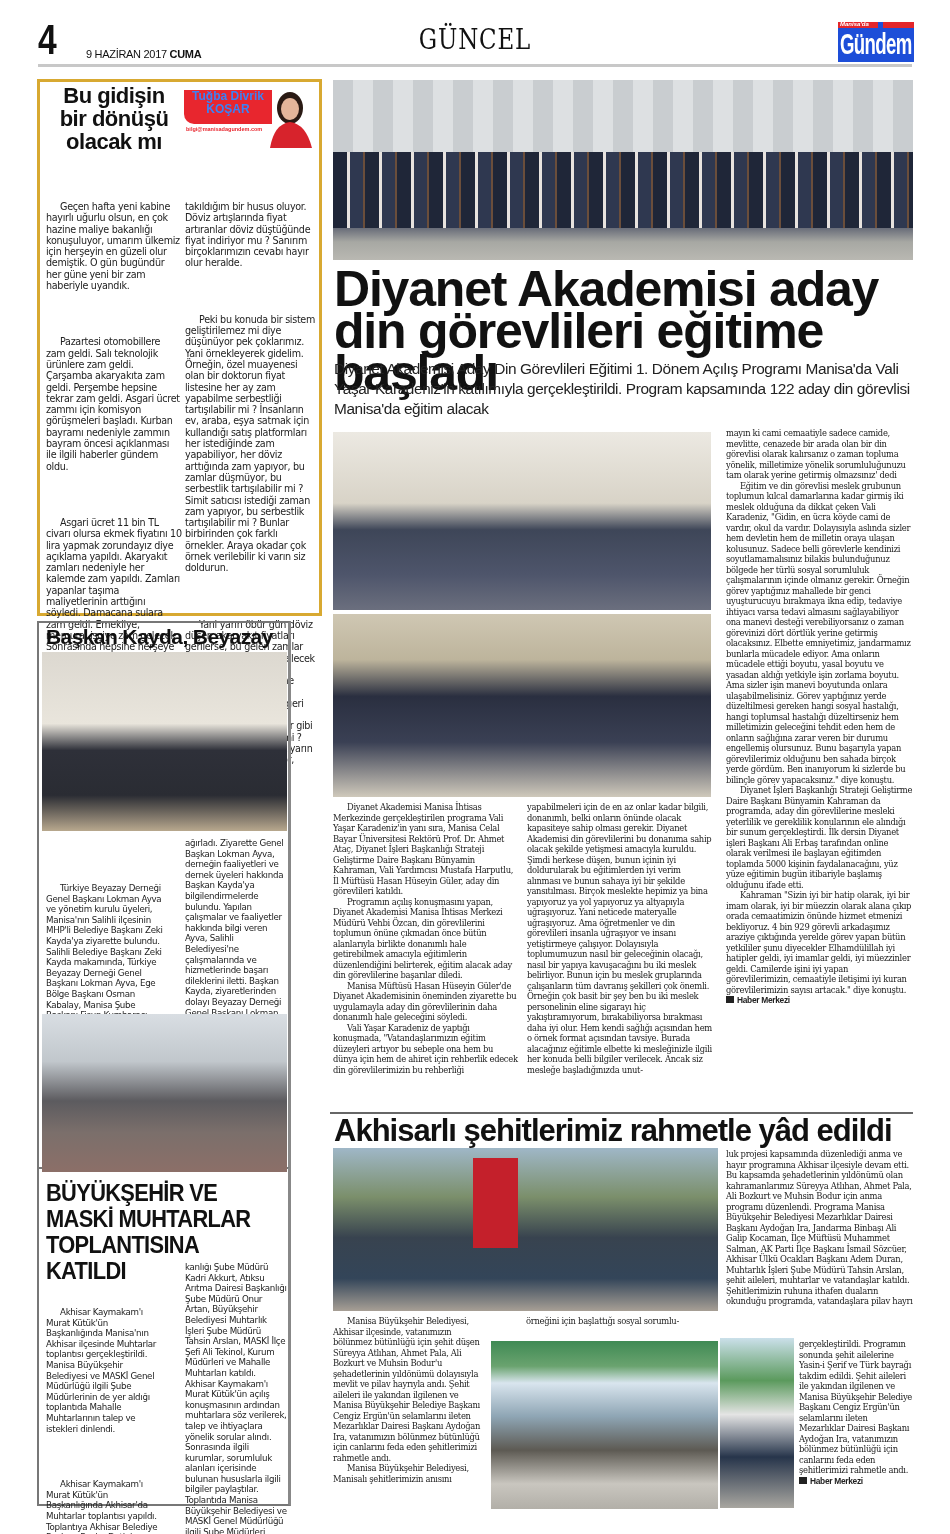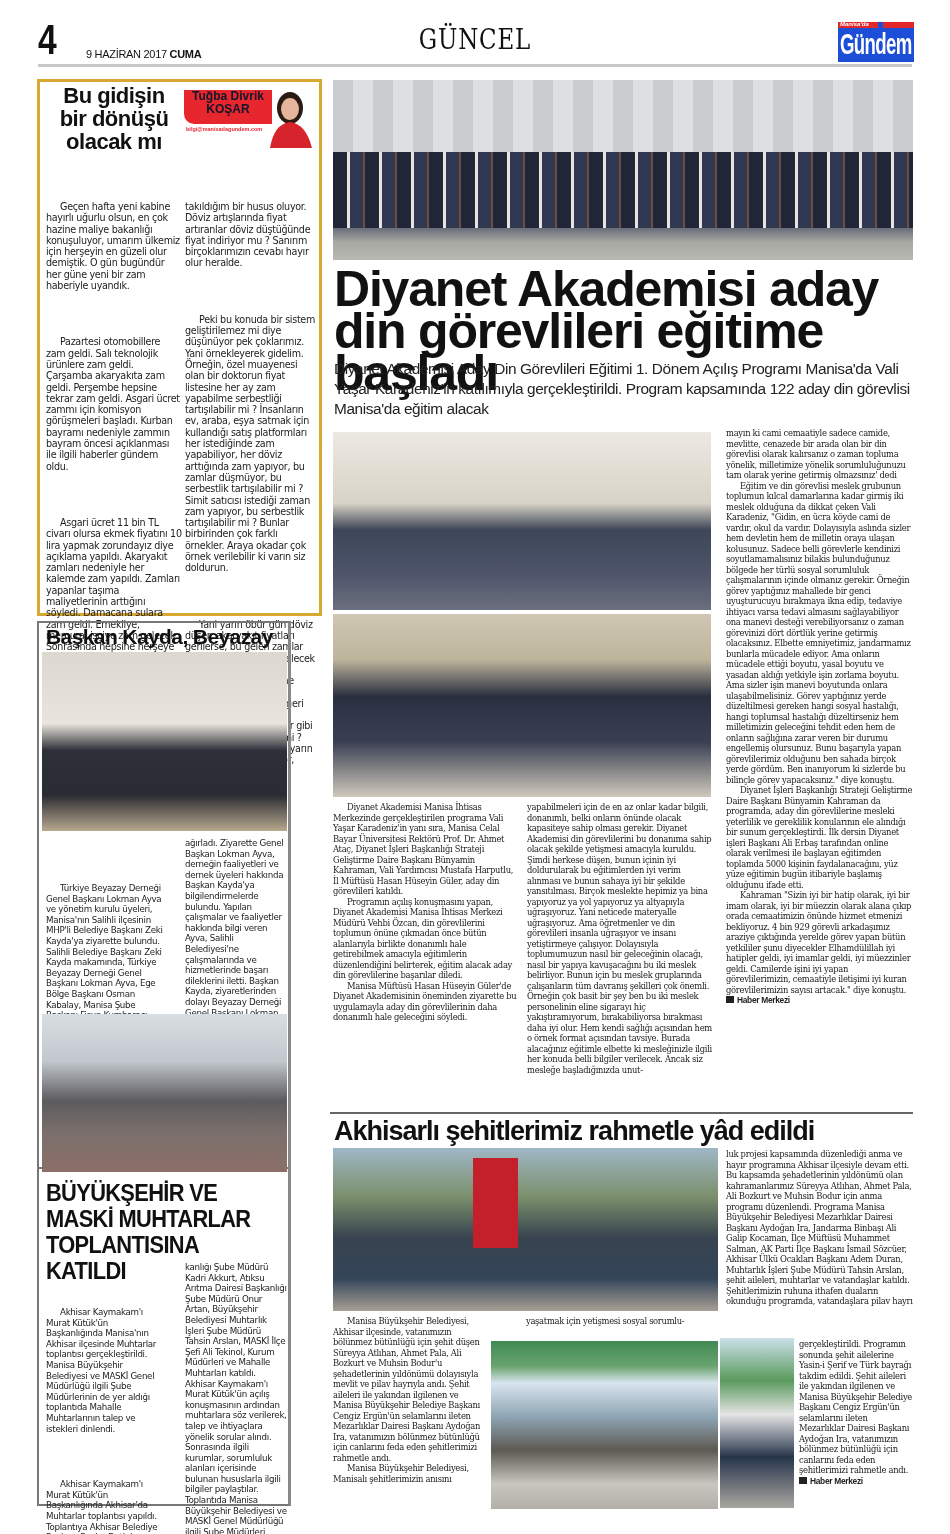--- a/index.html
+++ b/index.html
@@ -14,39 +14,39 @@
   .logo { left: 838px; top: 22px; width: 76px; height: 40px; background: #1d4ed8; }
   .logo .red1 { position: absolute; left: 0; top: 0; width: 40px; height: 6px; background: #e3262a; }
   .logo .red2 { position: absolute; left: 45px; top: 0; width: 31px; height: 6px; background: #e3262a; }
   .logo .tag { position: absolute; left: 2px; top: -1px; font-size: 6px; color: #fff; font-style: italic; font-weight: bold; }
   .logo .word { position: absolute; left: 2px; top: 5px; font-size: 30px; color: #fff; font-weight: bold; line-height: 34px; letter-spacing: -1px; transform: scaleX(0.62); transform-origin: left; }
 
   
   .col-box { left: 37px; top: 79px; width: 285px; height: 537px; border: 3px solid #d8a931; }
   .col-title { left: 54px; top: 84px; width: 120px; text-align: center; font-weight: bold; font-size: 22px; line-height: 23px; letter-spacing: -0.5px; }
   .author-box { left: 184px; top: 90px; width: 88px; height: 34px; background: #e8262e; border-radius: 0 0 0 10px; }
-  .author-name { left: 184px; top: 90px; width: 88px; text-align: center; color: #0f172a; font-weight: bold; font-size: 12px; line-height: 13px; }
+  .author-name { left: 184px; top: 90px; width: 88px; text-align: center; color: #3b82f6; font-weight: bold; font-size: 12px; line-height: 13px; }
   .author-email { left: 186px; top: 126px; font-size: 5.5px; color: #e8262e; font-weight: bold; }
   .author-photo { left: 260px; top: 88px; width: 56px; height: 60px; }
   .body-sans { font-family: "DejaVu Sans", sans-serif; font-size: 9.6px; line-height: 11.3px; letter-spacing: -0.3px; color: #222; }
   .body-sans p { text-indent: 14px; margin-top: 45px; }
   .body-serif { font-family: "DejaVu Serif", serif; font-size: 8.4px; line-height: 10.5px; letter-spacing: -0.3px; color: #222; }
   .body-serif p { text-indent: 14px; }
 
   
   .news-box { left: 37px; top: 621px; width: 254px; height: 548px; border: 2px solid #777; border-right: 3px solid #888; }
   .news-box2 { left: 37px; top: 1168px; width: 254px; height: 338px; border: 2px solid #777; border-top: none; border-right: 3px solid #888; }
   .h-kayda { left: 46px; top: 625px; width: 245px; font-weight: bold; font-size: 21px; line-height: 24px; letter-spacing: -0.6px; }
   .h-buyuk { left: 46px; top: 1180px; width: 245px; font-weight: bold; font-size: 23px; line-height: 26px; letter-spacing: -0.7px; transform: scaleX(0.95); transform-origin: left; }
 
   
   .main-title { left: 334px; top: 268px; width: 590px; font-weight: bold; font-size: 50px; line-height: 42px; letter-spacing: -1.2px; }
   .main-sub { left: 334px; top: 359px; width: 590px; font-size: 15.4px; line-height: 20px; letter-spacing: -0.4px; color: #222; }
   .top-rule { left: 330px; top: 1112px; width: 583px; height: 2px; background: #666; }
-  .h-akhisar { left: 334px; top: 1115px; width: 590px; font-weight: bold; font-size: 27px; line-height: 32px; letter-spacing: -1px; }
+  .h-akhisar { left: 334px; top: 1115px; width: 590px; font-weight: bold; font-size: 31px; line-height: 32px; letter-spacing: -1px; }
 
   
   .photo { background: #999; overflow: hidden; }
   .ph-top { left: 333px; top: 80px; width: 580px; height: 180px; background: linear-gradient(180deg,#e6e8ea 0%,#d8dcde 30%,#3c4660 55%,#2d3450 75%,#a7a8a3 90%,#b9b8b2 100%); }
   .ph-top .bld { position:absolute; left:0; top:0; width:100%; height:45%; background: repeating-linear-gradient(90deg,#c9cdd0 0 20px,#dde0e2 20px 40px); }
   .ph-top .people { position:absolute; left:0; top:40%; width:100%; height:42%; background: repeating-linear-gradient(90deg,#1f2638 0 14px,#e8e3df 14px 17px,#2f3850 17px 30px,#6b4e3b 30px 32px); }
   .ph-hall1 { left: 333px; top: 432px; width: 378px; height: 178px; background: linear-gradient(180deg,#ece9e2 0%,#d8d3c7 40%,#3e4658 55%,#4e556b 80%,#6b6f7e 100%); }
   .ph-hall2 { left: 333px; top: 614px; width: 378px; height: 183px; background: linear-gradient(180deg,#cfc7b3 0%,#bdb49c 25%,#2a2f40 45%,#3a4054 70%,#cfc9bb 100%); }
   .ph-kayda { left: 42px; top: 652px; width: 245px; height: 179px; background: linear-gradient(180deg,#dcd8d0 0%,#e9e5dc 40%,#2e3039 55%,#2a2c33 80%,#b8a88e 100%); }
   .ph-muhtar { left: 42px; top: 1014px; width: 245px; height: 158px; background: linear-gradient(180deg,#d9dee3 0%,#c1c7cc 30%,#5c5b5f 55%,#7b6f6b 75%,#8c6f68 100%); }
@@ -122,20 +122,21 @@
     <div class="people"></div>
   </div>
 <div class="abs main-title">Diyanet Akademisi aday din görevlileri eğitime başladı</div>
 <div class="abs main-sub">Diyanet Akademisi Aday Din Görevlileri Eğitimi 1. Dönem Açılış Programı Manisa'da Vali Yaşar Karadeniz'in katılımıyla gerçekleştirildi. Program kapsamında 122 aday din görevlisi Manisa'da eğitim alacak</div>
 <div class="abs photo ph-hall1"></div>
 <div class="abs photo ph-hall2"></div>
 <div class="abs body-serif" style="left:333px; top:802px; width:186px;">
   <p>Diyanet Akademisi Manisa İhtisas Merkezinde gerçekleştirilen programa Vali Yaşar Karadeniz'in yanı sıra, Manisa Celal Bayar Üniversitesi Rektörü Prof. Dr. Ahmet Ataç, Diyanet İşleri Başkanlığı Strateji Geliştirme Daire Başkanı Bünyamin Kahraman, Vali Yardımcısı Mustafa Harputlu, İl Müftüsü Hasan Hüseyin Güler, aday din görevlileri katıldı.</p>
   <p>Programın açılış konuşmasını yapan, Diyanet Akademisi Manisa İhtisas Merkezi Müdürü Vehbi Özcan, din görevlilerini toplumun önüne çıkmadan önce bütün alanlarıyla birlikte donanımlı hale getirebilmek amacıyla eğitimlerin düzenlendiğini belirterek, eğitim alacak aday din görevlilerine başarılar diledi.</p>
   <p>Manisa Müftüsü Hasan Hüseyin Güler'de Diyanet Akademisinin öneminden ziyarette bu uygulamayla aday din görevlilerinin daha donanımlı hale geleceğini söyledi.</p>
+  <p>Vali Yaşar Karadeniz de yaptığı konuşmada, "Vatandaşlarımızın eğitim düzeyleri artıyor bu sebeple ona hem bu dünya için hem de ahiret için rehberlik edecek din görevlilerimizin bu rehberliği</p>
 </div>
 <div class="abs body-serif" style="left:527px; top:802px; width:186px;">
   <p style="text-indent:0">yapabilmeleri için de en az onlar kadar bilgili, donanımlı, belki onların önünde olacak kapasiteye sahip olması gerekir. Diyanet Akademisi din görevlilerini bu donanıma sahip olacak şekilde yetişmesi amacıyla kuruldu. Şimdi herkese düşen, bunun içinin iyi doldurularak bu eğitimlerden iyi verim alınması ve bunun sahaya iyi bir şekilde yansıtılması. Birçok meslekte hepimiz ya bina yapıyoruz ya yol yapıyoruz ya altyapıyla uğraşıyoruz. Yani neticede materyalle uğraşıyoruz. Ama öğretmenler ve din görevlileri insanla uğraşıyor ve insanı yetiştirmeye çalışıyor. Dolayısıyla toplumumuzun nasıl bir geleceğinin olacağı, nasıl bir yapıya kavuşacağını bu iki meslek belirliyor. Bunun için bu meslek gruplarında çalışanların tüm davranış şekilleri çok önemli. Örneğin çok basit bir şey ben bu iki meslek personelinin eline sigarayı hiç yakıştıramıyorum, bırakabiliyorsa bırakması daha iyi olur. Hem kendi sağlığı açısından hem o örnek format açısından tavsiye. Burada alacağınız eğitimle elbette ki mesleğinizle ilgili her konuda belli bilgiler verilecek. Ancak siz mesleğe başladığınızda unut-</p>
 </div>
 <div class="abs body-serif" style="left:726px; top:428px; width:188px;">
   <p style="text-indent:0">mayın ki cami cemaatiyle sadece camide, mevlitte, cenazede bir arada olan bir din görevlisi olarak kalırsanız o zaman topluma yönelik, milletimize yönelik sorumluluğunuzu tam olarak yerine getirmiş olmazsınız' dedi</p>
   <p>Eğitim ve din görevlisi meslek grubunun toplumun kılcal damarlarına kadar girmiş iki meslek olduğuna da dikkat çeken Vali Karadeniz, "Gidin, en ücra köyde cami de vardır, okul da vardır. Dolayısıyla aslında sizler hem devletin hem de milletin oraya ulaşan kolusunuz. Sadece belli görevlerle kendinizi soyutlamamalısınız bilakis bulunduğunuz bölgede her türlü sosyal sorumluluk çalışmalarının içinde olmanız gerekir. Örneğin görev yaptığınız mahallede bir genci uyuşturucuyu bırakmaya ikna edip, tedaviye ihtiyacı varsa tedavi almasını sağlayabiliyor ona manevi desteği verebiliyorsanız o zaman görevinizi dört dörtlük yerine getirmiş olacaksınız. Elbette emniyetimiz, jandarmamız bunlarla mücadele ediyor. Ama onların mücadele ettiği boyutu, yasal boyutu ve yasadan aldığı yetkiyle işin zorlama boyutu. Ama sizler işin manevi boyutunda onlara ulaşabilmelisiniz. Görev yaptığınız yerde düzeltilmesi gereken hangi sosyal hastalığı, hangi toplumsal hastalığı düzeltirseniz hem milletimizin geleceğini tehdit eden hem de onların sağlığına zarar veren bir durumu engellemiş olursunuz. Bunu başarıyla yapan görevlilerimiz olduğunu ben sahada birçok yerde gördüm. Ben inanıyorum ki sizlerde bu bilinçle görev yapacaksınız." diye konuştu.</p>
   <p>Diyanet İşleri Başkanlığı Strateji Geliştirme Daire Başkanı Bünyamin Kahraman da programda, aday din görevlilerine mesleki yeterlilik ve gereklilik konularının ele alındığı bir sunum gerçekleştirdi. İlk dersin Diyanet işleri Başkanı Ali Erbaş tarafından online olarak verilmesi ile başlayan eğitimden toplamda 5000 kişinin faydalanacağını, yüz yüze eğitimin bugün itibariyle başlamış olduğunu ifade etti.</p>
   <p><span>Kahraman "Sizin iyi bir hatip olarak, iyi bir imam olarak, iyi bir müezzin olarak alana çıkıp orada cemaatimizin önünde hizmet etmenizi bekliyoruz. 4 bin 929 görevli arkadaşımız araziye çıktığında yerelde görev yapan bütün yetkililer şunu diyecekler Elhamdülillah iyi hatipler geldi, iyi imamlar geldi, iyi müezzinler geldi. Camilerde işini iyi yapan görevlilerimizin, cemaatiyle iletişimi iyi kuran görevlilerimizin sayısı artacak." diye konuştu.</span> <span class="credit">Haber Merkezi</span></p>
 </div>
@@ -143,21 +144,21 @@
 <div class="abs top-rule"></div>
 <div class="abs h-akhisar">Akhisarlı şehitlerimiz rahmetle yâd edildi</div>
 <div class="abs photo ph-sehit1">
     <div class="flag"></div>
   </div>
 <div class="abs body-serif" style="left:333px; top:1316px; width:154px;">
   <p>Manisa Büyükşehir Belediyesi, Akhisar ilçesinde, vatanımızın bölünmez bütünlüğü için şehit düşen Süreyya Atlıhan, Ahmet Pala, Ali Bozkurt ve Muhsin Bodur'u şehadetlerinin yıldönümü dolayısıyla mevlit ve pilav hayrıyla andı. Şehit aileleri ile yakından ilgilenen ve Manisa Büyükşehir Belediye Başkanı Cengiz Ergün'ün selamlarını ileten Mezarlıklar Dairesi Başkanı Aydoğan Ira, vatanımızın bölünmez bütünlüğü için canlarını feda eden şehitlerimizi rahmetle andı.</p>
   <p>Manisa Büyükşehir Belediyesi, Manisalı şehitlerimizin anısını</p>
 </div>
 <div class="abs body-serif" style="left:526px; top:1316px; width:190px;">
-  <p style="text-indent:0">yaşatmak için yetişmesi sosyal sorumlu-</p>
+  <p style="text-indent:0">örneğini için başlattığı sosyal sorumlu-</p>
 </div>
 <div class="abs photo ph-sehit2"></div>
 <div class="abs photo ph-sehit3"></div>
 <div class="abs body-serif" style="left:726px; top:1149px; width:188px;">
   <p style="text-indent:0">luk projesi kapsamında düzenlediği anma ve hayır programına Akhisar ilçesiyle devam etti. Bu kapsamda şehadetlerinin yıldönümü olan kahramanlarımız Süreyya Atlıhan, Ahmet Pala, Ali Bozkurt ve Muhsin Bodur için anma programı düzenlendi. Programa Manisa Büyükşehir Belediyesi Mezarlıklar Dairesi Başkanı Aydoğan Ira, Jandarma Binbaşı Ali Galip Kocaman, İlçe Müftüsü Muhammet Salman, AK Parti İlçe Başkanı İsmail Sözcüer, Akhisar Ülkü Ocakları Başkanı Adem Duran, Muhtarlık İşleri Şube Müdürü Tahsin Arslan, şehit aileleri, muhtarlar ve vatandaşlar katıldı. Şehitlerimizin ruhuna ithafen duaların okunduğu programda, vatandaşlara pilav hayrı</p>
 </div>
 <div class="abs body-serif" style="left:799px; top:1339px; width:115px;">
   <span>gerçekleştirildi. Programın sonunda şehit ailelerine Yasin-i Şerif ve Türk bayrağı takdim edildi. Şehit aileleri ile yakından ilgilenen ve Manisa Büyükşehir Belediye Başkanı Cengiz Ergün'ün selamlarını ileten Mezarlıklar Dairesi Başkanı Aydoğan Ira, vatanımızın bölünmez bütünlüğü için canlarını feda eden şehitlerimizi rahmetle andı.</span> <span class="credit">Haber Merkezi</span>
 </div>
 

